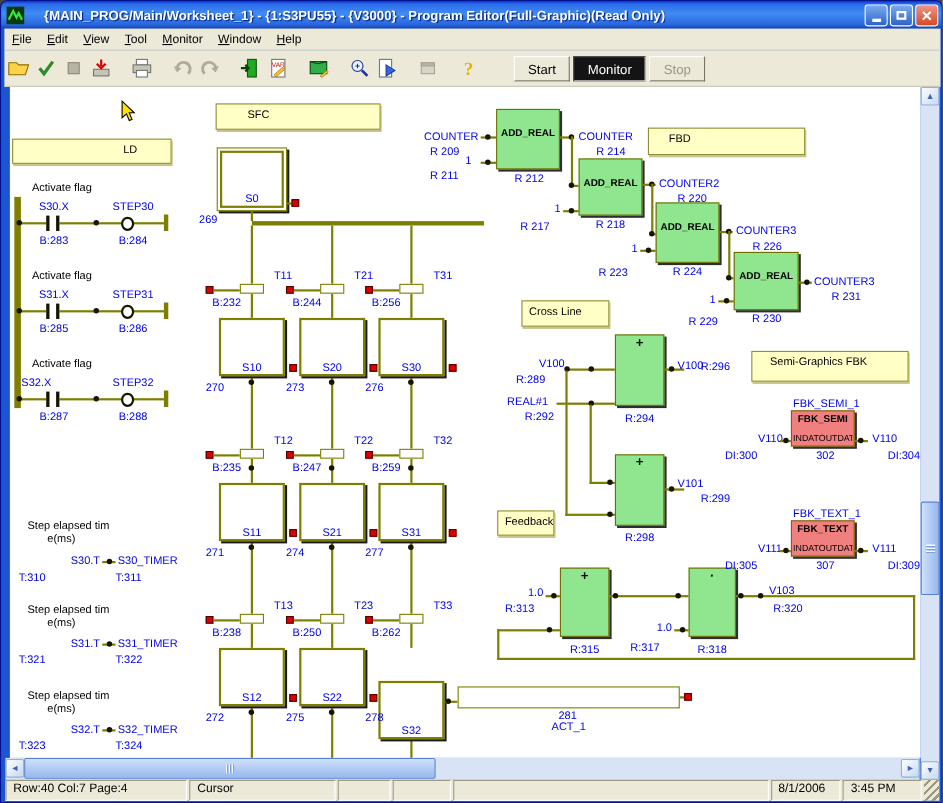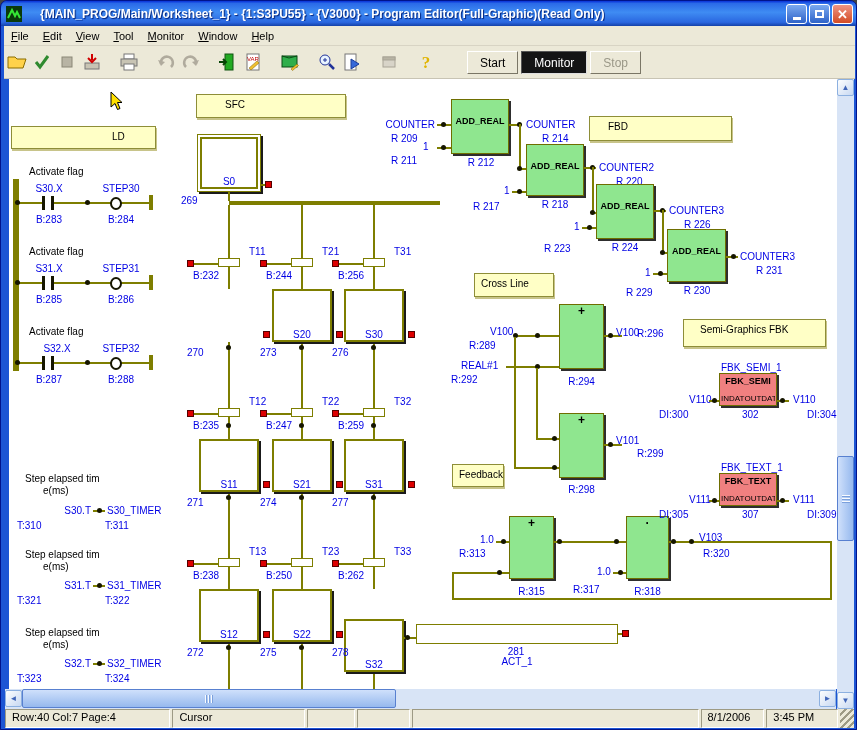--- a/index.html
+++ b/index.html
@@ -253,21 +253,21 @@
     <div class="hl" style="left:10px;top:203px;width:130px"></div>
     <div class="dot" style="left:6px;top:201px"></div>
     <div class="dot" style="left:76px;top:201px"></div>
     <div class="cont" style="left:33px;top:197px"></div>
     <div class="coil" style="left:101px;top:198px"></div>
     <div class="term" style="left:140px;top:196px"></div>
     <div class="bl ctr" style="left:18px;top:215px;width:44px">B:285</div>
     <div class="bl ctr" style="left:90px;top:215px;width:44px">B:286</div>
 
     <div class="bk" style="left:20px;top:247px">Activate flag</div>
-    <div class="bl ctr" style="left:28px;top:264px;width:40px">S32.X</div>
+    <div class="bl ctr" style="left:4px;top:264px;width:40px">S32.X</div>
     <div class="bl ctr" style="left:90px;top:264px;width:44px">STEP32</div>
     <div class="hl" style="left:10px;top:283px;width:130px"></div>
     <div class="dot" style="left:6px;top:281px"></div>
     <div class="dot" style="left:76px;top:281px"></div>
     <div class="cont" style="left:33px;top:277px"></div>
     <div class="coil" style="left:101px;top:278px"></div>
     <div class="term" style="left:140px;top:276px"></div>
     <div class="bl ctr" style="left:18px;top:295px;width:44px">B:287</div>
     <div class="bl ctr" style="left:90px;top:295px;width:44px">B:288</div>
 
@@ -355,20 +355,23 @@
       <div class="hl" style="left:258px;top:184px;width:24px"></div>
     <div class="rsq" style="left:323px;top:181px"></div>
       <div class="hl" style="left:330px;top:184px;width:24px"></div>
     <div class="trans" style="left:209px;top:179px"></div>
     <div class="trans" style="left:282px;top:179px"></div>
     <div class="trans" style="left:354px;top:179px"></div>
     <div class="bl" style="left:184px;top:191px">B:232</div>
     <div class="bl" style="left:257px;top:191px">B:244</div>
     <div class="bl" style="left:329px;top:191px">B:256</div>
 
+    <div class="step" style="left:190px;top:210px">
+        <span class="nm">S10</span>
+      </div>
     <div class="step" style="left:263px;top:210px">
         <span class="nm">S20</span>
       </div>
     <div class="step" style="left:335px;top:210px">
         <span class="nm">S30</span>
       </div>
     <div class="rsq" style="left:254px;top:252px"></div>
     <div class="rsq" style="left:327px;top:252px"></div>
     <div class="rsq" style="left:399px;top:252px"></div>
     <div class="bl" style="left:178px;top:268px">270</div>
@@ -519,21 +522,21 @@
     <div class="bl" style="left:747px;top:186px">R 231</div>
 
     <div class="ybox" style="left:465px;top:194px;width:80px;height:24px;text-indent:6px">Cross Line</div>
 
     <div class="bl" style="left:481px;top:247px">V100</div>
     <div class="bl" style="left:460px;top:261px">R:289</div>
     <div class="hl" style="left:506px;top:256px;width:44px"></div>
     <div class="dot" style="left:504px;top:254px"></div>
       <div class="dot" style="left:526px;top:254px"></div>
     <div class="bl" style="left:452px;top:281px">REAL#1</div>
-    <div class="bl" style="left:442px;top:295px">R:292</div>
+    <div class="bl" style="left:468px;top:295px">R:292</div>
     <div class="hl" style="left:497px;top:287px;width:53px"></div>
       <div class="dot" style="left:526px;top:285px"></div>
 
     <div class="vl" style="left:505px;top:258px;height:132px"></div>
     <div class="hl" style="left:505px;top:388px;width:45px"></div>
       <div class="dot" style="left:543px;top:386px"></div>
     <div class="vl" style="left:527px;top:289px;height:72px"></div>
     <div class="hl" style="left:527px;top:359px;width:23px"></div>
       <div class="dot" style="left:543px;top:357px"></div>
 

